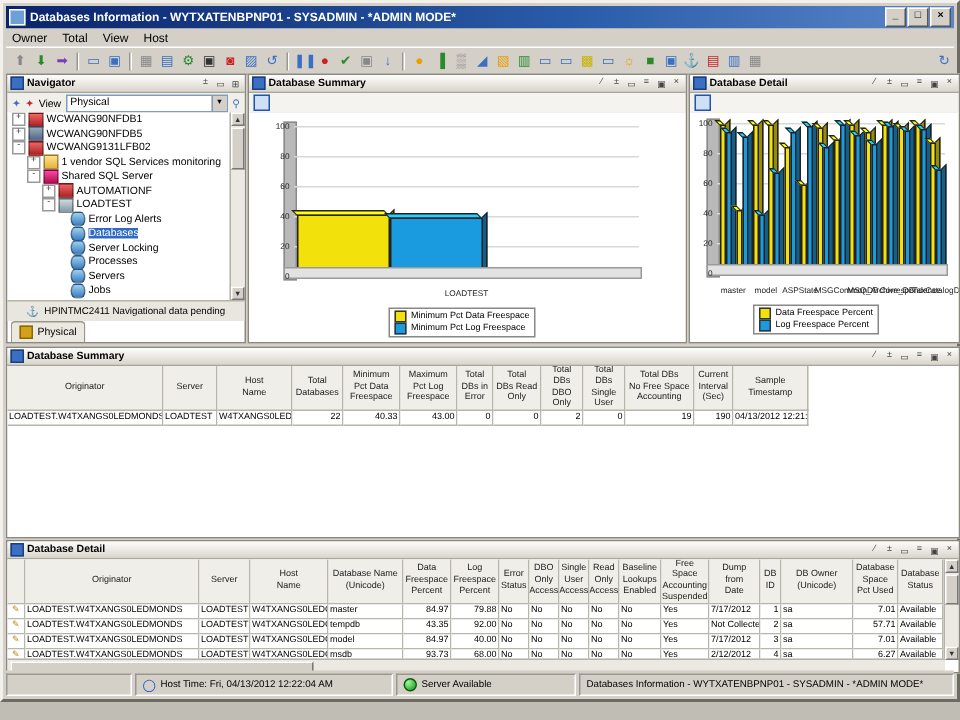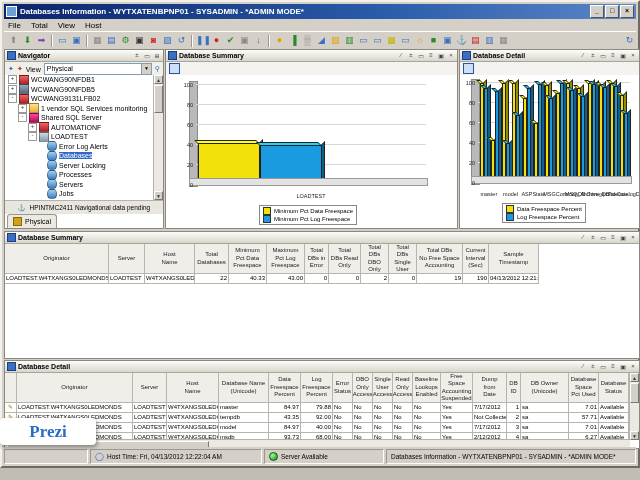--- a/index.html
+++ b/index.html
@@ -114,21 +114,21 @@
       <span class="titleicon"></span>
       <span>Databases Information - WYTXATENBPNP01 - SYSADMIN - *ADMIN MODE*</span>
       <span class="wbtns" id="winbtns">
           <span class="wbtn">_</span>
           <span class="wbtn">□</span>
           <span class="wbtn">×</span>
         </span>
     </div>
 
     <div class="menubar" id="menubar">
-        <span class="menuitem">File</span>
+        <span class="menuitem">Owner</span>
         <span class="menuitem">Total</span>
         <span class="menuitem">View</span>
         <span class="menuitem">Host</span>
       </div>
     <div class="toolbar" id="toolbar">
         <span class="ticon" style="color: rgb(136, 136, 136);">⬆</span>
         <span class="ticon" style="color: rgb(42, 138, 42);">⬇</span>
         <span class="ticon" style="color: rgb(122, 63, 181);">➡</span>
         <span class="tsep"></span>
         <span class="ticon" style="color: rgb(58, 111, 196);">▭</span>
@@ -688,16 +688,13 @@
       <div class="scell" style="width:120px;">
         <span class="greendot"></span>
         <span>Server Available</span>
       </div>
       <div class="scell" style="flex:1;">
         <span>Databases Information - WYTXATENBPNP01 - SYSADMIN - *ADMIN MODE*</span>
       </div>
     </div>
   </div>
 
-  <div class="prezi">
-    <span>Prezi</span>
-  </div>
 </div>
 
 </body></html>

